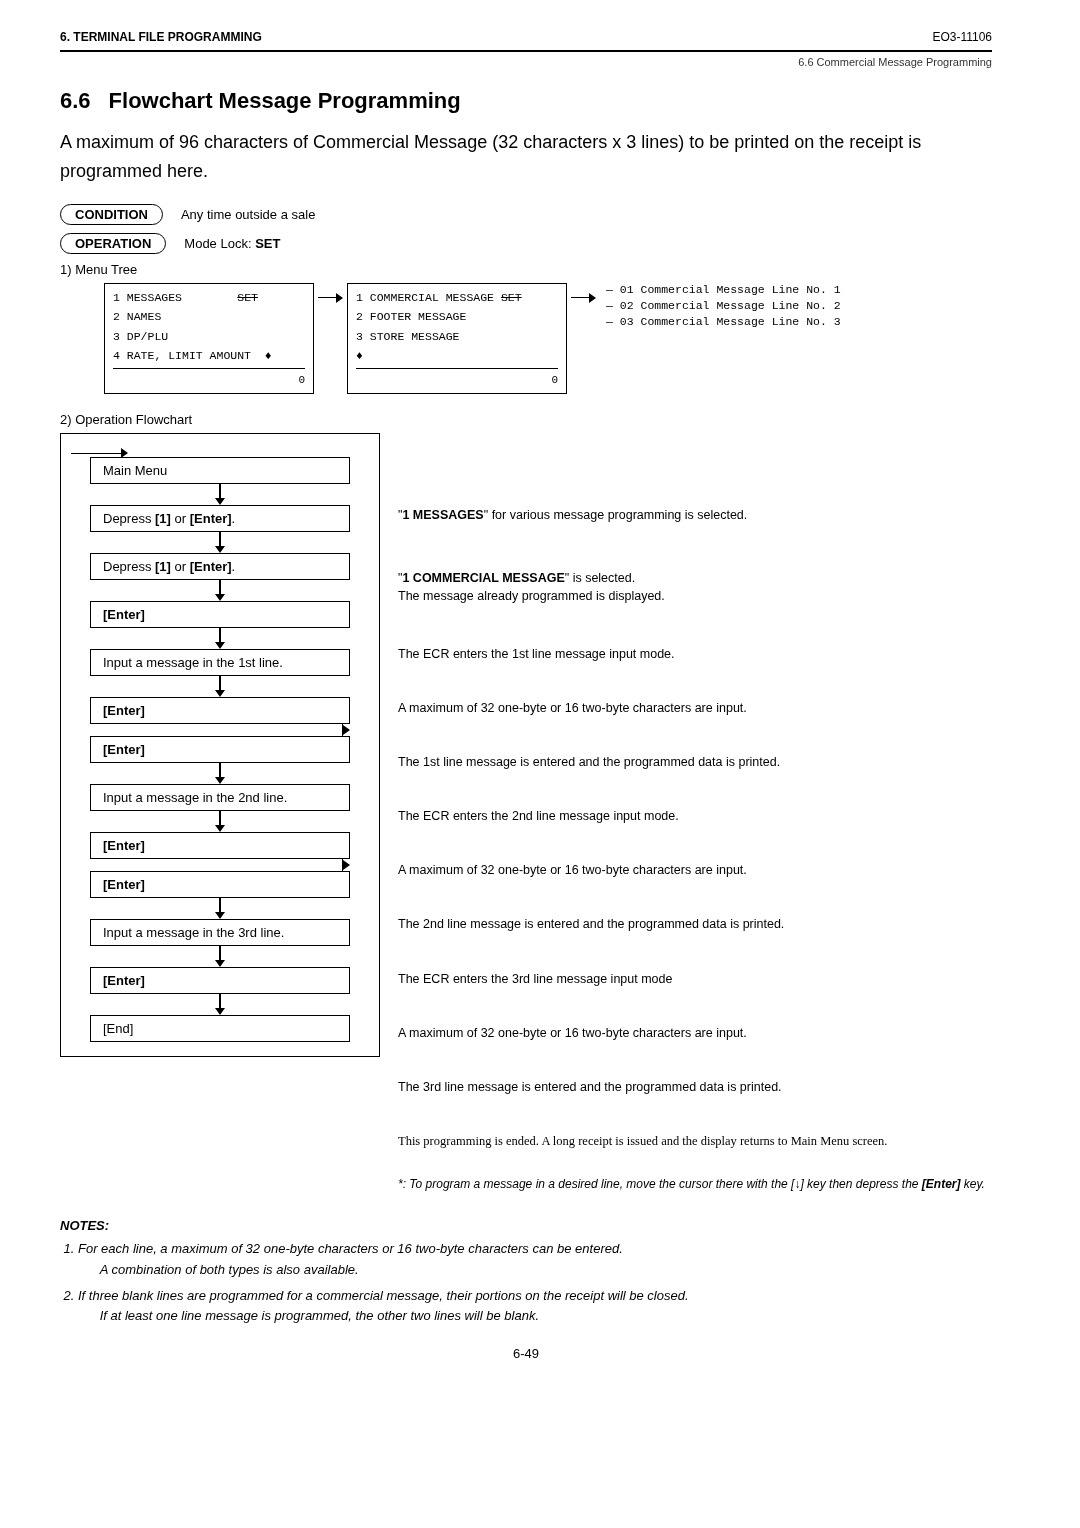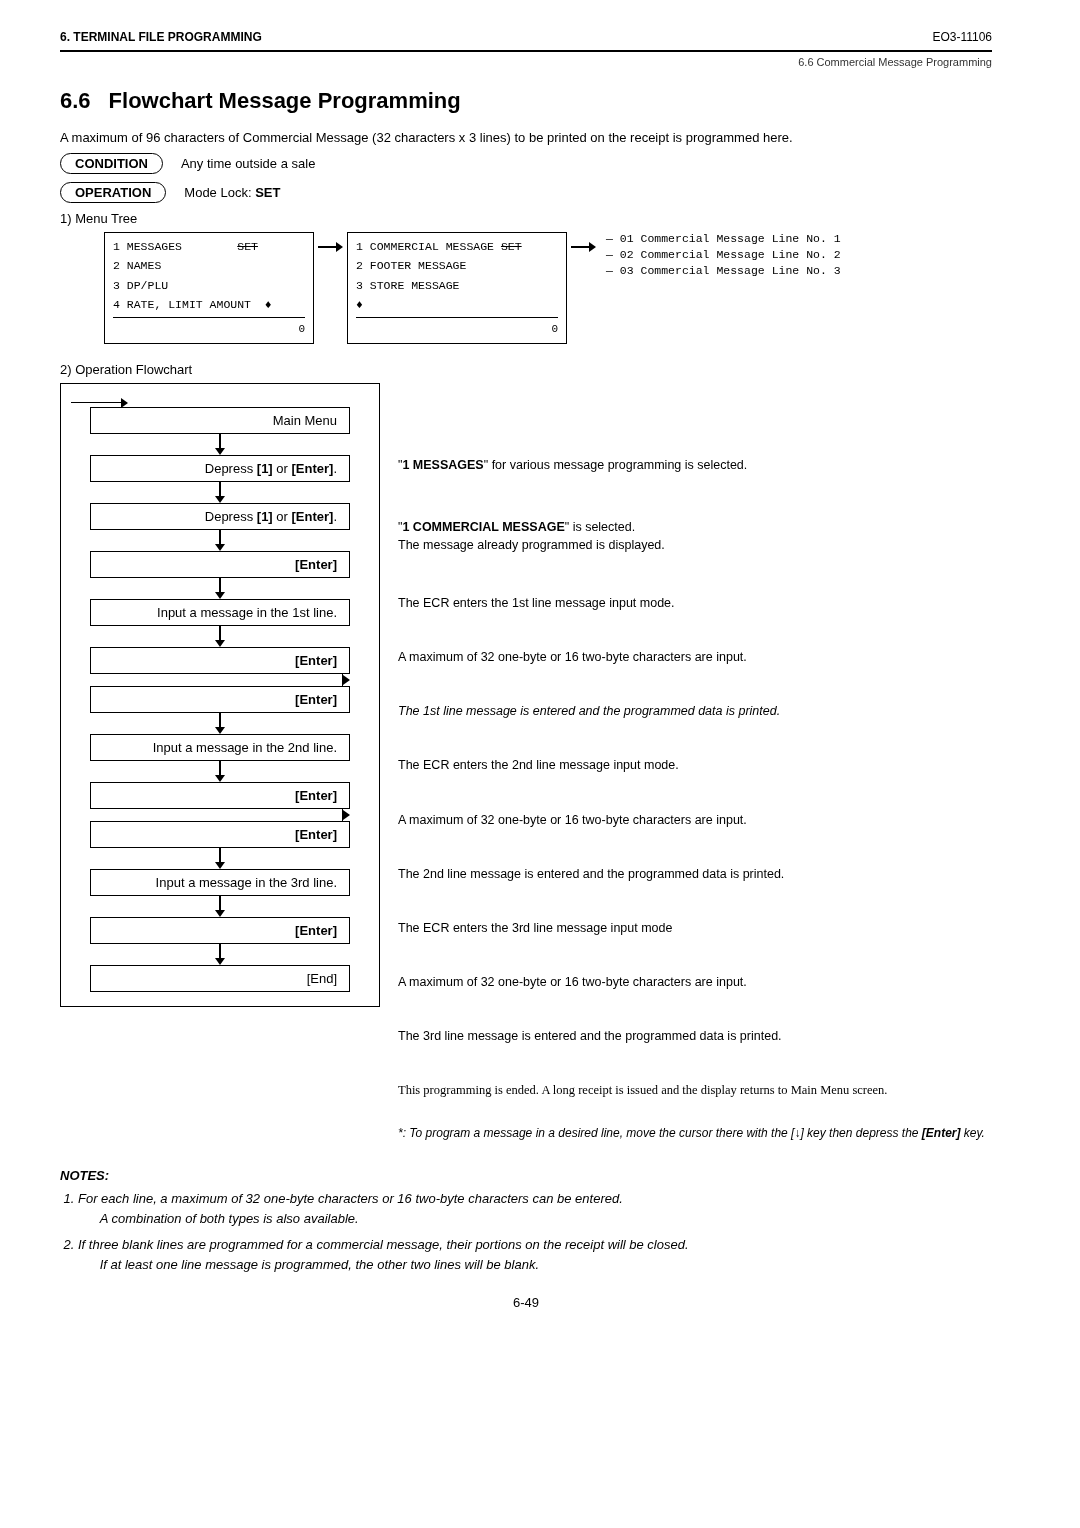--- a/index.html
+++ b/index.html
@@ -43,23 +43,23 @@
     .section-title {
       font-size: 22px;
       font-weight: bold;
       margin-bottom: 14px;
       margin-top: 10px;
     }
     .section-title span.num {
       margin-right: 18px;
     }
     .intro-text {
-      font-size: 13px;
+      font-size: 18px;
       line-height: 1.6;
-      margin-bottom: 4px;
+      margin-bottom: 18px;
     }
     .condition-row {
       display: flex;
       align-items: center;
       margin-bottom: 8px;
     }
     .badge {
       display: inline-block;
       border: 1.5px solid #000;
       border-radius: 12px;
@@ -128,21 +128,21 @@
       display: flex;
       flex-direction: column;
       align-items: center;
       width: 320px;
       border: 1.5px solid #000;
       padding: 14px 10px;
       position: relative;
     }
     .flow-box {
       border: 1.5px solid #000;
-      text-align: right;
+      text-align: left;
       padding: 5px 12px;
       width: 260px;
       font-size: 13px;
       background: #fff;
       position: relative;
     }
     .flow-box.bold-text {
       font-weight: bold;
     }
     .flowchart-right {
@@ -390,21 +390,21 @@
             <span>[End]</span>
           </div>
         </div>
       </div>
 
       <div class="flowchart-right">
         <div class="flow-desc" style="margin-top:68px;">"<strong>1 MESSAGES</strong>" for various message programming is selected.</div>
         <div class="flow-desc" style="margin-top:34px;">"<strong>1 COMMERCIAL MESSAGE</strong>" is selected.<br>The message already programmed is displayed.</div>
         <div class="flow-desc" style="margin-top:30px;">The ECR enters the 1st line message input mode.</div>
         <div class="flow-desc" style="margin-top:26px;">A maximum of 32 one-byte or 16 two-byte characters are input.</div>
-        <div class="flow-desc" style="margin-top:26px;font-style:italic;">The 1st line message is entered and the programmed data is printed.</div>
+        <div class="flow-desc" style="margin-top:26px;">The 1st line message is entered and the programmed data is printed.</div>
         <div class="flow-desc" style="margin-top:26px;">The ECR enters the 2nd line message input mode.</div>
         <div class="flow-desc" style="margin-top:26px;">A maximum of 32 one-byte or 16 two-byte characters are input.</div>
         <div class="flow-desc" style="margin-top:26px;">The 2nd line message is entered and the programmed data is printed.</div>
         <div class="flow-desc" style="margin-top:26px;">The ECR enters the 3rd line message input mode</div>
         <div class="flow-desc" style="margin-top:26px;">A maximum of 32 one-byte or 16 two-byte characters are input.</div>
         <div class="flow-desc" style="margin-top:26px;">The 3rd line message is entered and the programmed data is printed.</div>
         <div class="flow-desc" style="margin-top:26px;font-family:Liberation Serif, serif;">This programming is ended.  A long receipt is issued and the display returns to Main Menu screen.</div>
         <div class="flow-desc" style="margin-top:16px;font-style:italic;font-size:12px;">*: To program a message in a desired line, move the cursor there with the [↓] key then depress the <strong>[Enter]</strong> key.</div>
       </div>
     </div>

